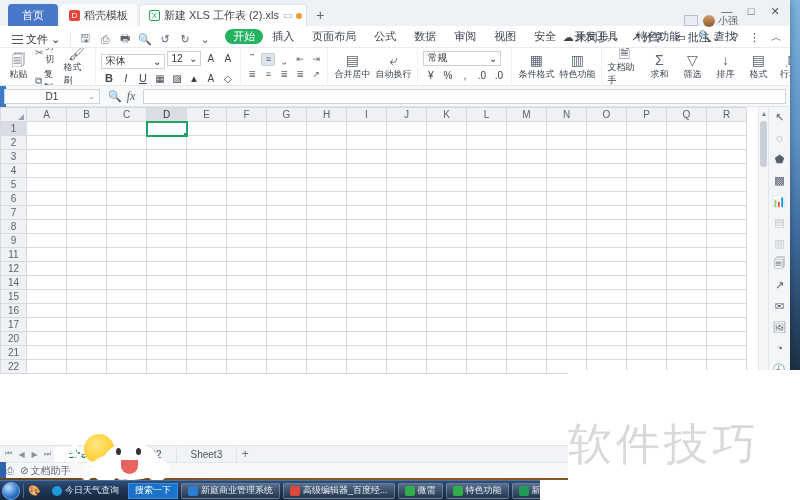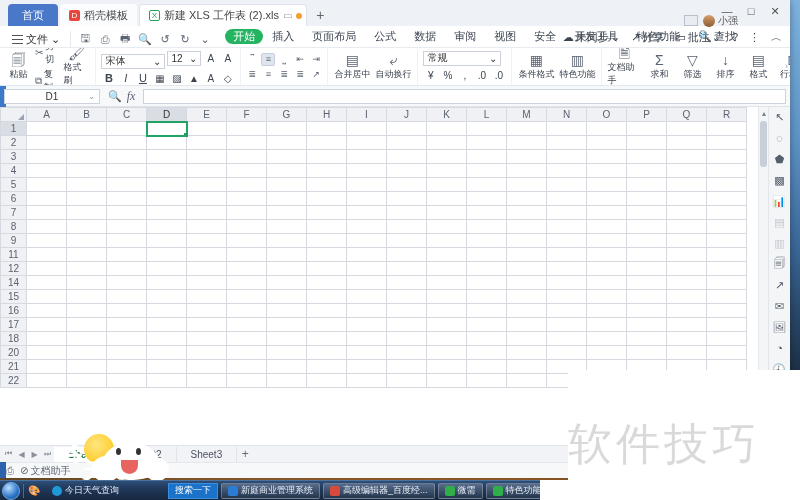--- a/index.html
+++ b/index.html
@@ -209,21 +209,21 @@
   .tbicon{width:16px;height:15px;display:flex;align-items:center;justify-content:center;font-size:10px;}
   .tbtn{
     height:16px; display:flex; align-items:center; gap:3px; padding:0 6px;
     font-size:9px; color:#e8eef6; white-space:nowrap;
     background:linear-gradient(180deg,rgba(255,255,255,.22),rgba(255,255,255,.06));
     border:1px solid rgba(255,255,255,.25); border-radius:2px;
   }
   .tbtn .bi{width:10px;height:10px;border-radius:2px;flex:none;}
   .tbtn.ie{background:transparent;border:none;}
   .searchpill{height:16px;display:flex;align-items:center;padding:0 6px;font-size:9px;color:#fff;
-              background:#1a73c8;border:1px solid #3a8fe0;margin-left:40px;}
+              background:#1a73c8;border:1px solid #3a8fe0;}
   .tb-overlay{position:absolute;left:540px;bottom:0;width:260px;height:20px;background:#fff;z-index:61;}
   .wm-block{position:absolute;left:568px;bottom:20px;width:232px;height:110px;background:#fff;z-index:44;}
   .blue-strip{position:absolute;left:690px;top:373px;width:100px;height:12px;
               background:linear-gradient(180deg,#27518c,#1d3f70);border-radius:6px 6px 0 0;z-index:43;}
 </style>
 </head>
 <body>
 
 <div id="desktop">
   <div class="glow"></div>
@@ -798,41 +798,20 @@
               <td class="cell"></td>
               <td class="cell"></td>
               <td class="cell"></td>
               <td class="cell"></td>
               <td class="cell"></td>
               <td class="cell"></td>
               <td class="cell"></td>
               <td class="cell"></td>
             </tr>
             <tr>
-              <th class="rowh">18</th>
-              <td class="cell"></td>
-              <td class="cell"></td>
-              <td class="cell"></td>
-              <td class="cell"></td>
-              <td class="cell"></td>
-              <td class="cell"></td>
-              <td class="cell"></td>
-              <td class="cell"></td>
-              <td class="cell"></td>
-              <td class="cell"></td>
-              <td class="cell"></td>
-              <td class="cell"></td>
-              <td class="cell"></td>
-              <td class="cell"></td>
-              <td class="cell"></td>
-              <td class="cell"></td>
-              <td class="cell"></td>
-              <td class="cell"></td>
-            </tr>
-            <tr>
               <th class="rowh">20</th>
               <td class="cell"></td>
               <td class="cell"></td>
               <td class="cell"></td>
               <td class="cell"></td>
               <td class="cell"></td>
               <td class="cell"></td>
               <td class="cell"></td>
               <td class="cell"></td>
               <td class="cell"></td>

